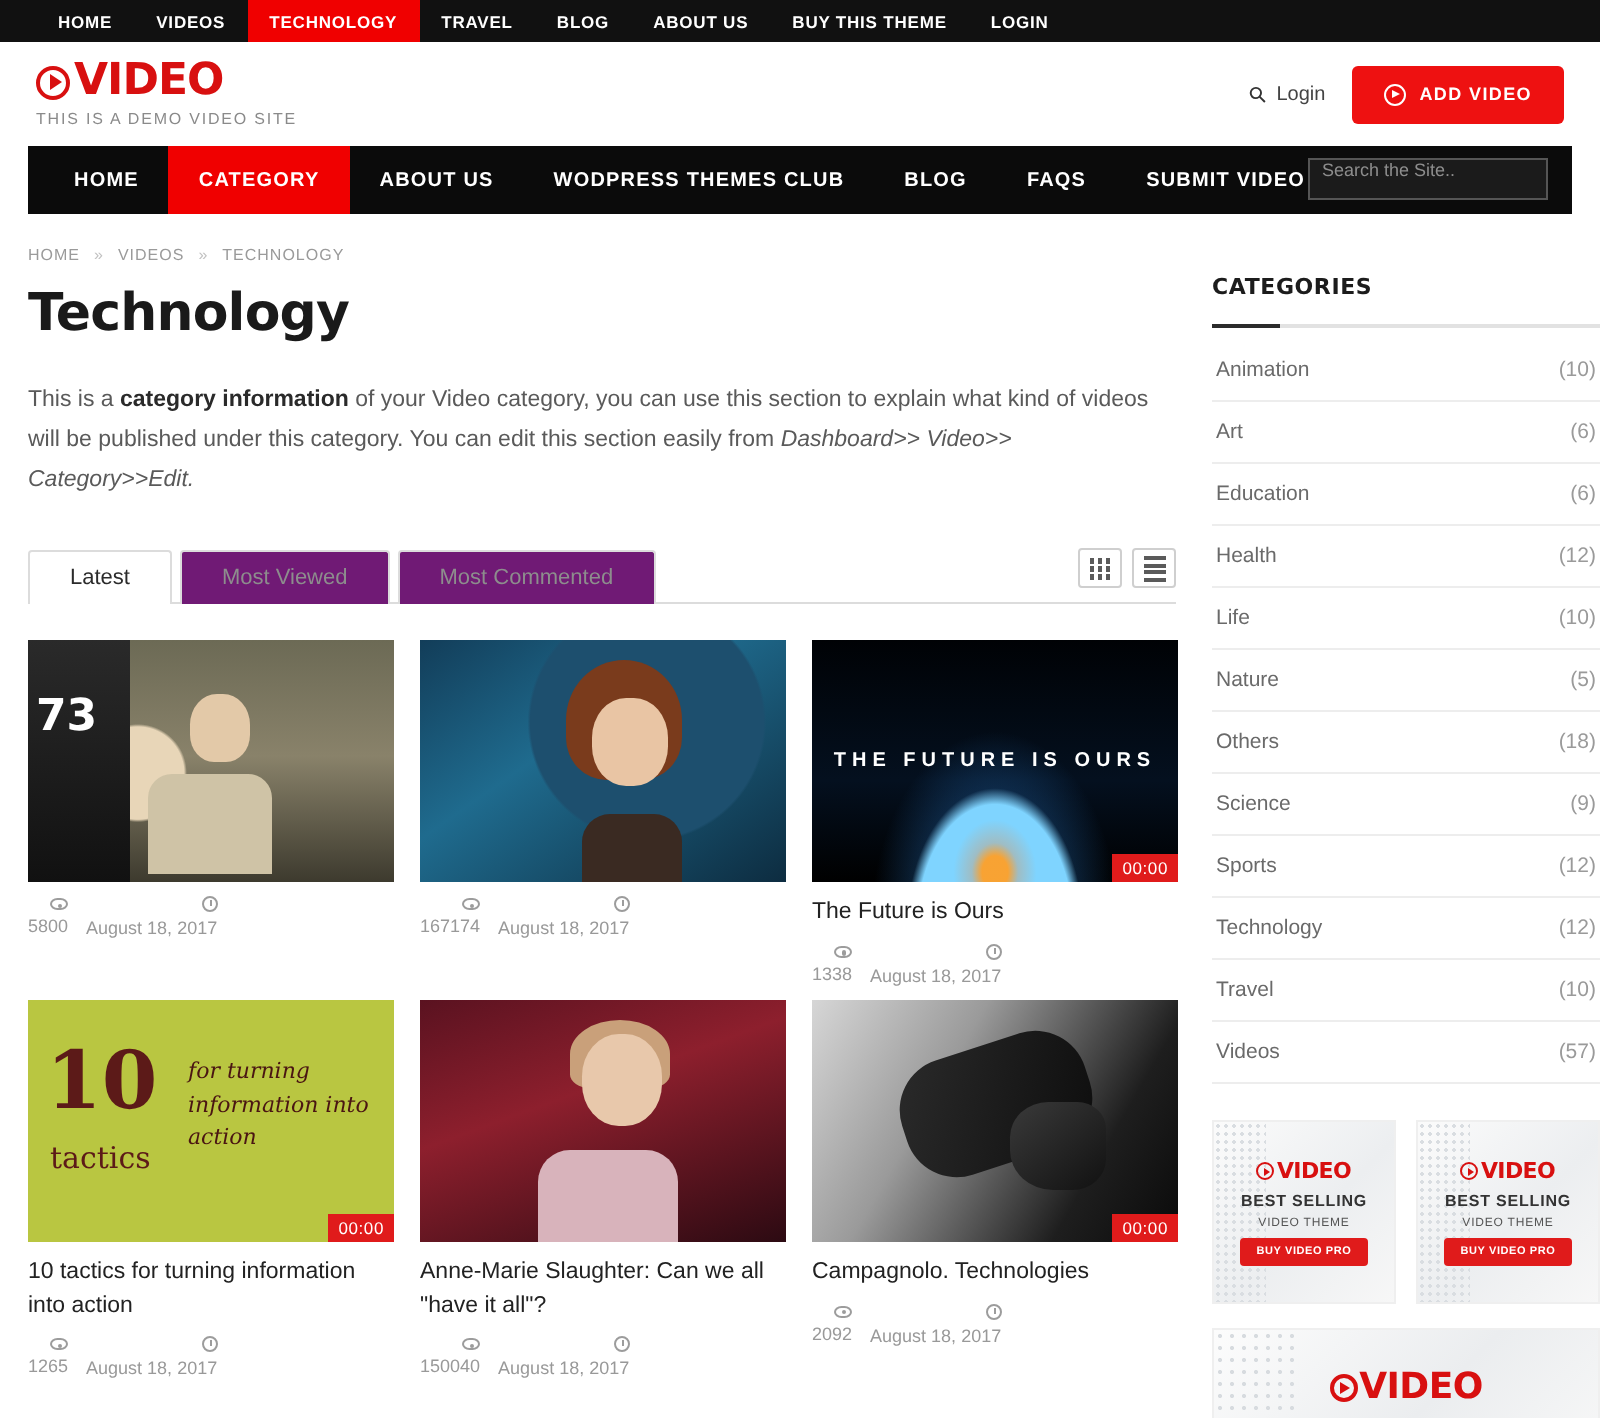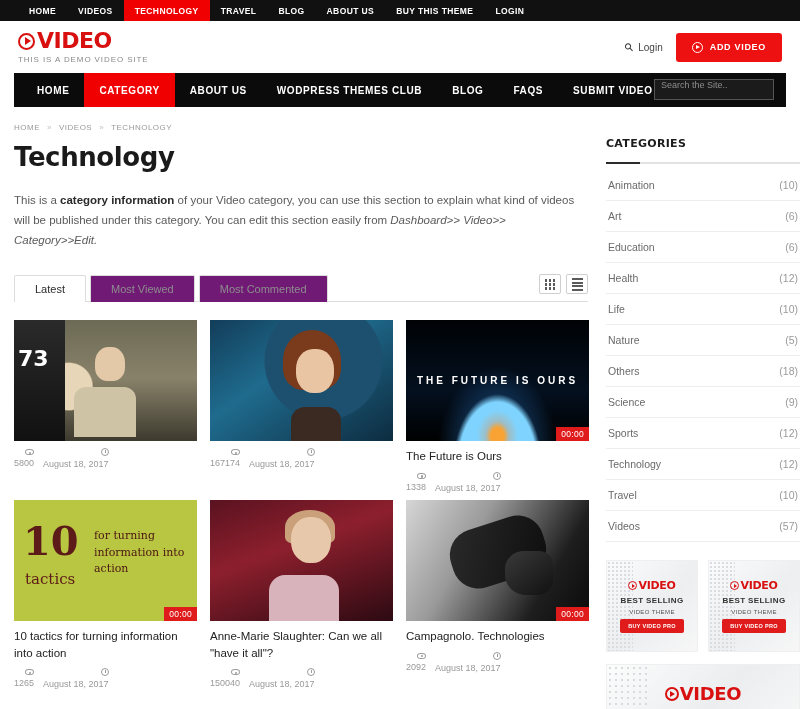--- a/index.html
+++ b/index.html
@@ -285,21 +285,21 @@
   }
 
   .th4 { background:#b9c641; }
   .th4 .ten{position:absolute;left:9px;top:24px;color:#5c1a18;
       font-size:40px;font-weight:bold;line-height:0.85;
       font-family:"DejaVu Serif",serif;}
   .th4 .tac{position:absolute;left:11px;top:70px;color:#5c1a18;
       font-size:15px;font-family:"DejaVu Serif",serif;}
   .th4 .hand{position:absolute;left:80px;top:28px;color:#4a1512;
       font-size:11px;line-height:1.5;font-family:"DejaVu Serif",serif;
-      width:96px;}
+      font-style:italic;width:96px;}
 
   .th5 { background: linear-gradient(160deg,#5a1220 0%,#8d1f2d 40%,#2c0a12 100%); }
   .th5 .face{position:absolute;left:44%;top:14%;width:40px;height:46px;
       background:#e8c8ab;border-radius:46%;}
   .th5 .hair{position:absolute;left:41%;top:8%;width:50px;height:34px;
       background:#c9a07a;border-radius:50% 50% 20% 20%;}
   .th5 .body{position:absolute;left:32%;top:62%;width:70px;height:48px;
       background:#d8b3bb;border-radius:16px 16px 0 0;}
 
   .th6 { background: linear-gradient(120deg,#d6d6d6 0%,#9a9a9a 35%,#1e1e1e 75%,#0a0a0a 100%); }

